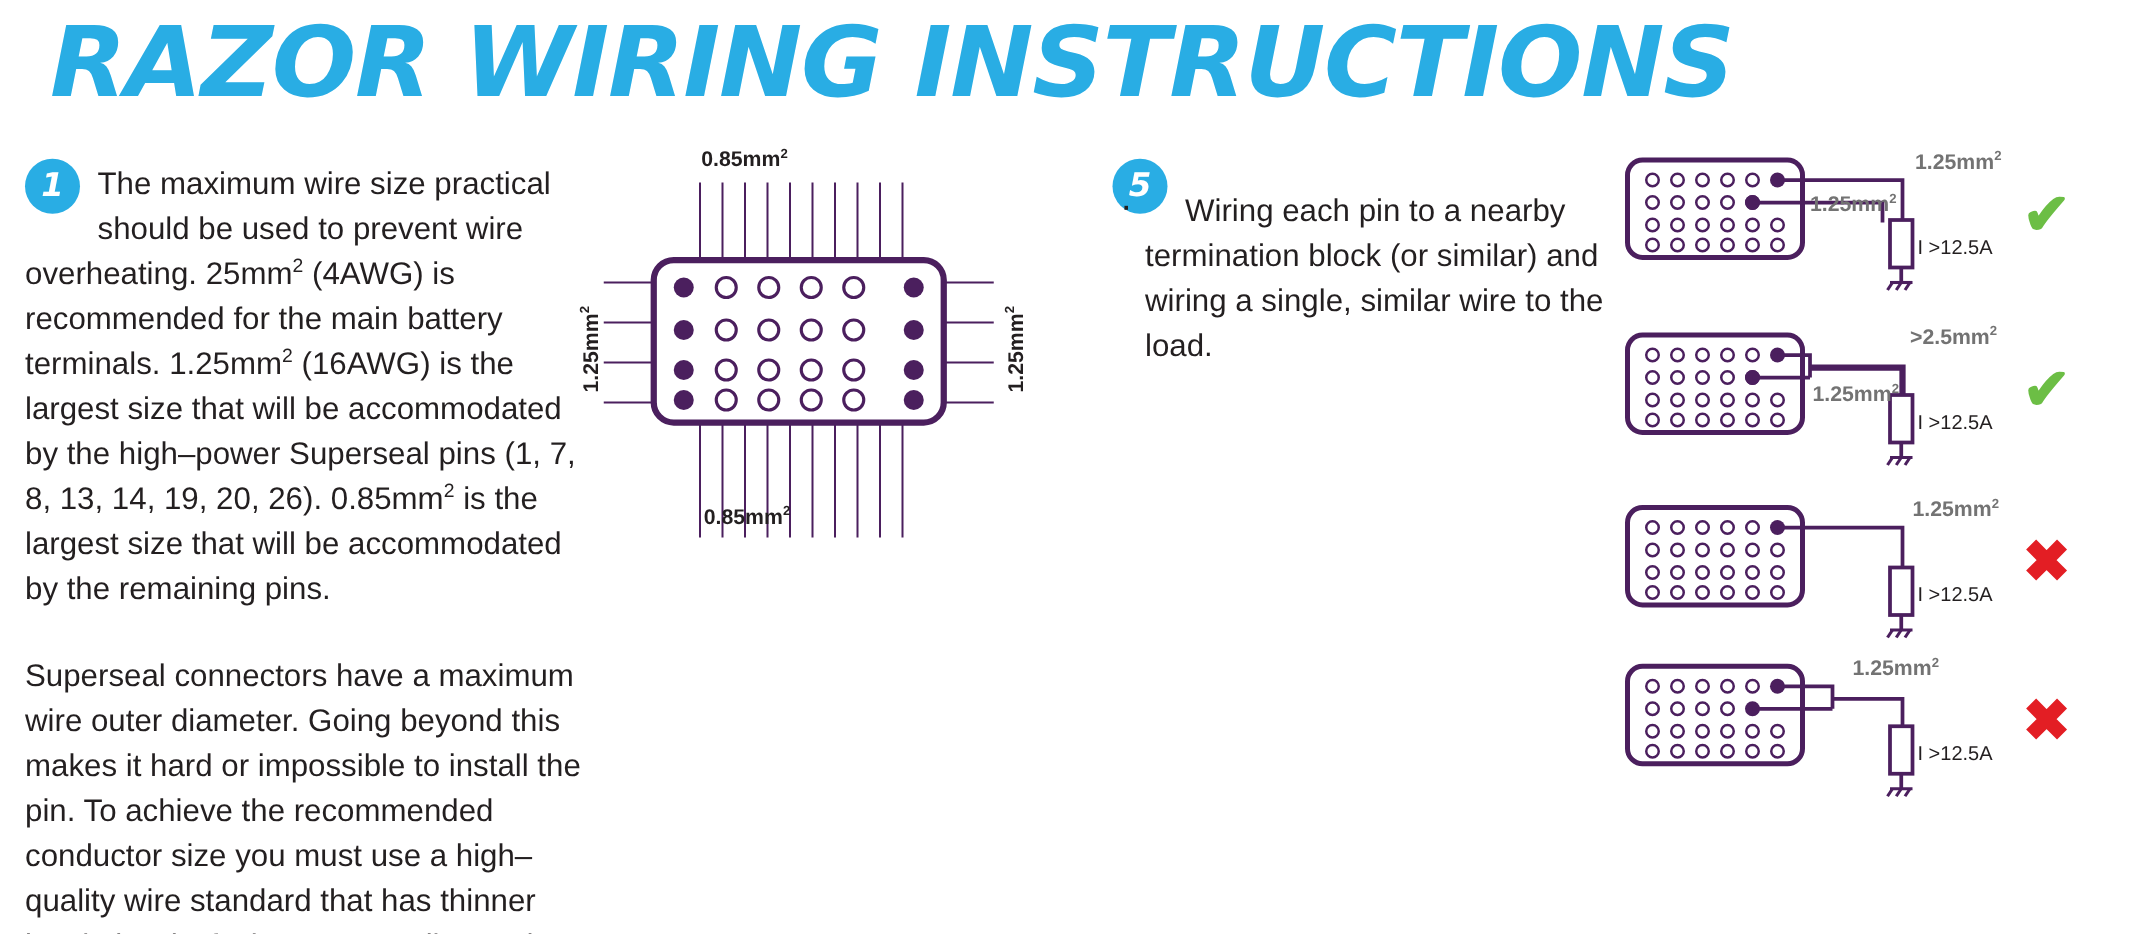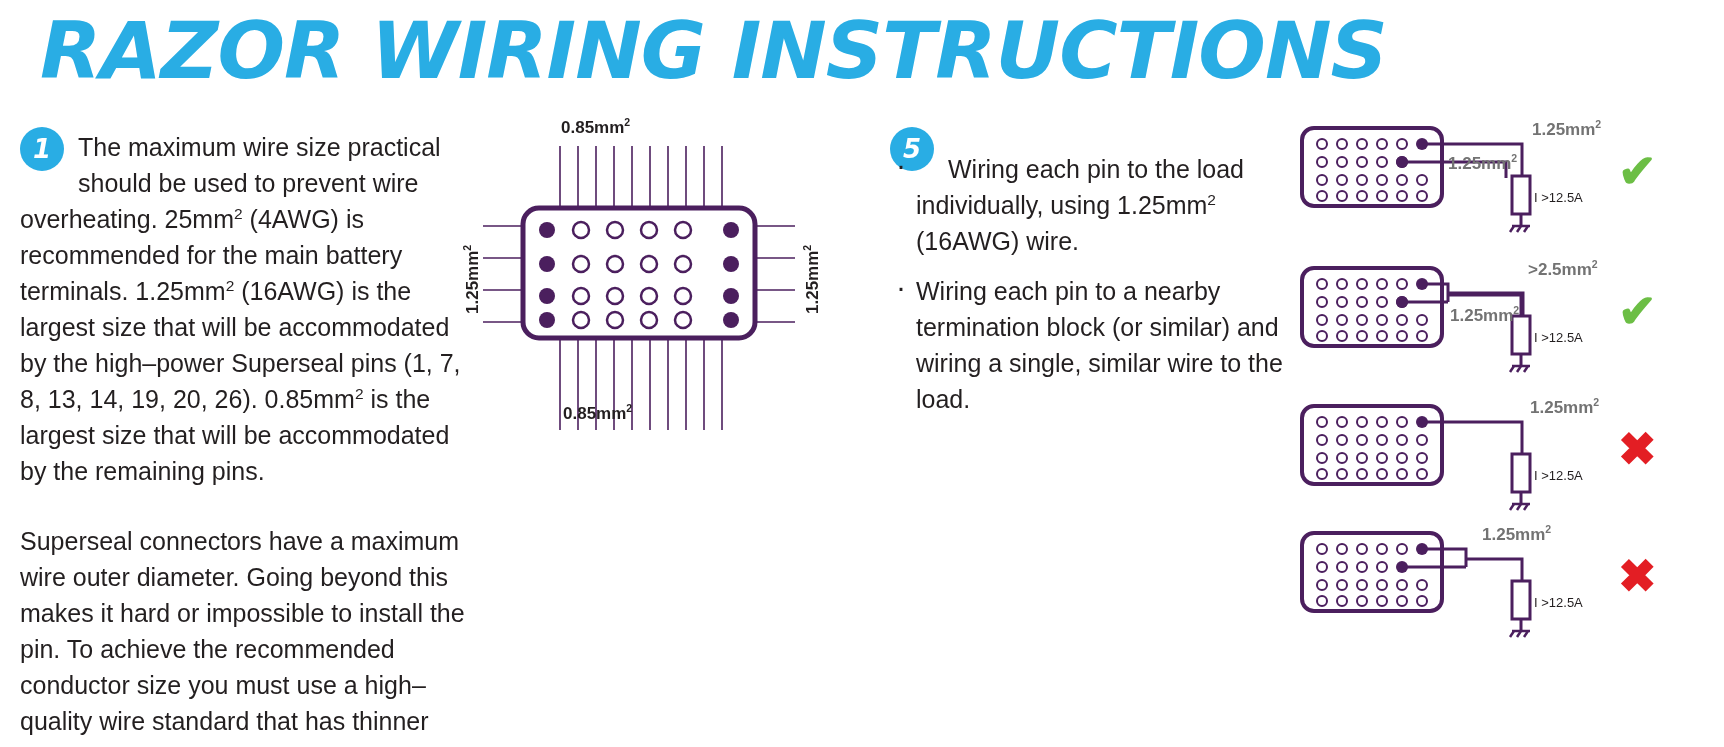--- a/index.html
+++ b/index.html
@@ -151,21 +151,21 @@
   }
   .diag-label {
     position: absolute;
     font-size: 17px;
     font-weight: 700;
     white-space: nowrap;
     color: #737373;
   }
   .diag-load-label {
     position: absolute;
-    font-size: 13px;
+    font-size: 16px;
     font-weight: 400;
     white-space: nowrap;
     color: #231f20;
   }
   .mark {
     position: absolute;
     font-size: 46px;
     line-height: 46px;
     font-weight: 900;
   }
@@ -245,21 +245,20 @@
     
     <div class="label-sm" style="left:106px; top:0px;"><span>0.85mm</span><sup>2</sup></div>
     <div class="label-sm" style="left:108px; top:286px;"><span>0.85mm</span><sup>2</sup></div>
     <div class="label-sm rot-left" style="left:8px; top:196px;"><span>1.25mm</span><sup>2</sup></div>
     <div class="label-sm rot-right" style="left:348px; top:196px;"><span>1.25mm</span><sup>2</sup></div>
   </div>
 
   <div class="col-right">
     <div class="badge">5</div>
     <ul class="bullets">
-      <li><span>Wiring each pin to the load individually, using 1.25mm</span><sup>2</sup><span> (16AWG) wire.</span></li>
       <li><span>Wiring each pin to a nearby termination block (or similar) and wiring a single, similar wire to the load.</span></li>
     </ul>
   </div>
 
   <div class="diagram-set">
 
     <div class="diag-row" style="top:0px;">
       <svg width="410" height="118" viewBox="0 0 410 118">
         <rect x="2" y="10" width="140" height="78" rx="12" ry="12" fill="#ffffff" stroke="#4B1F5E" stroke-width="4"></rect>
         <g fill="none" stroke="#4B1F5E" stroke-width="2">

